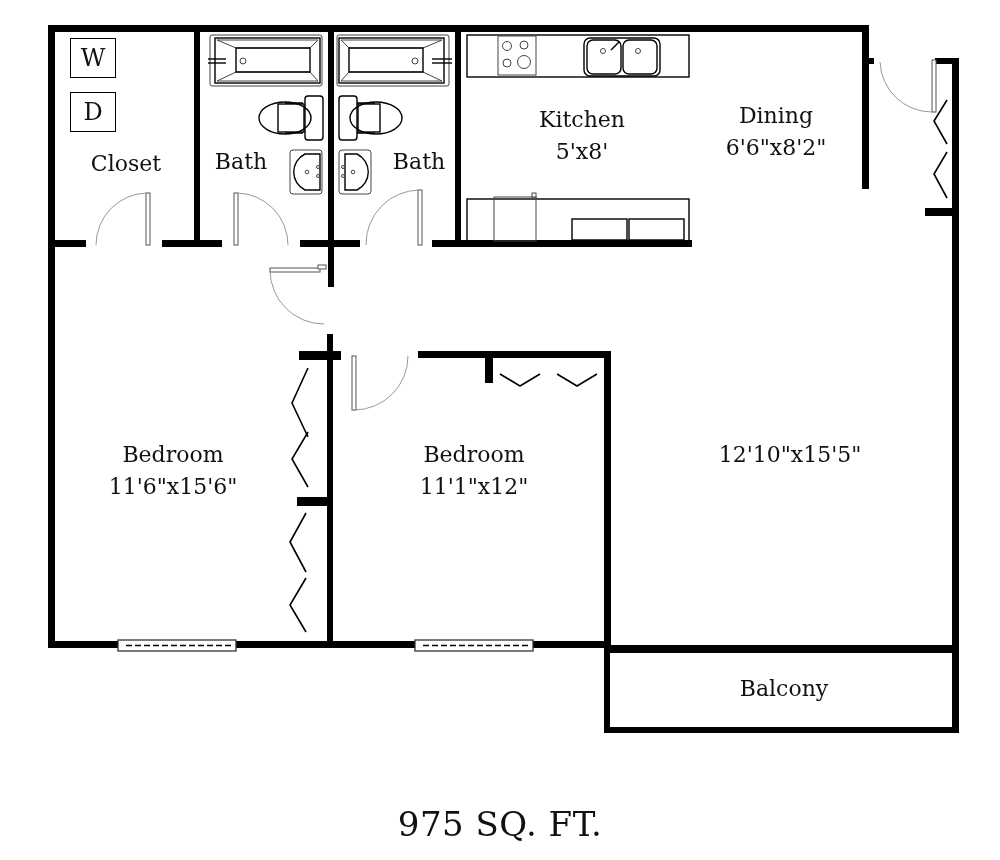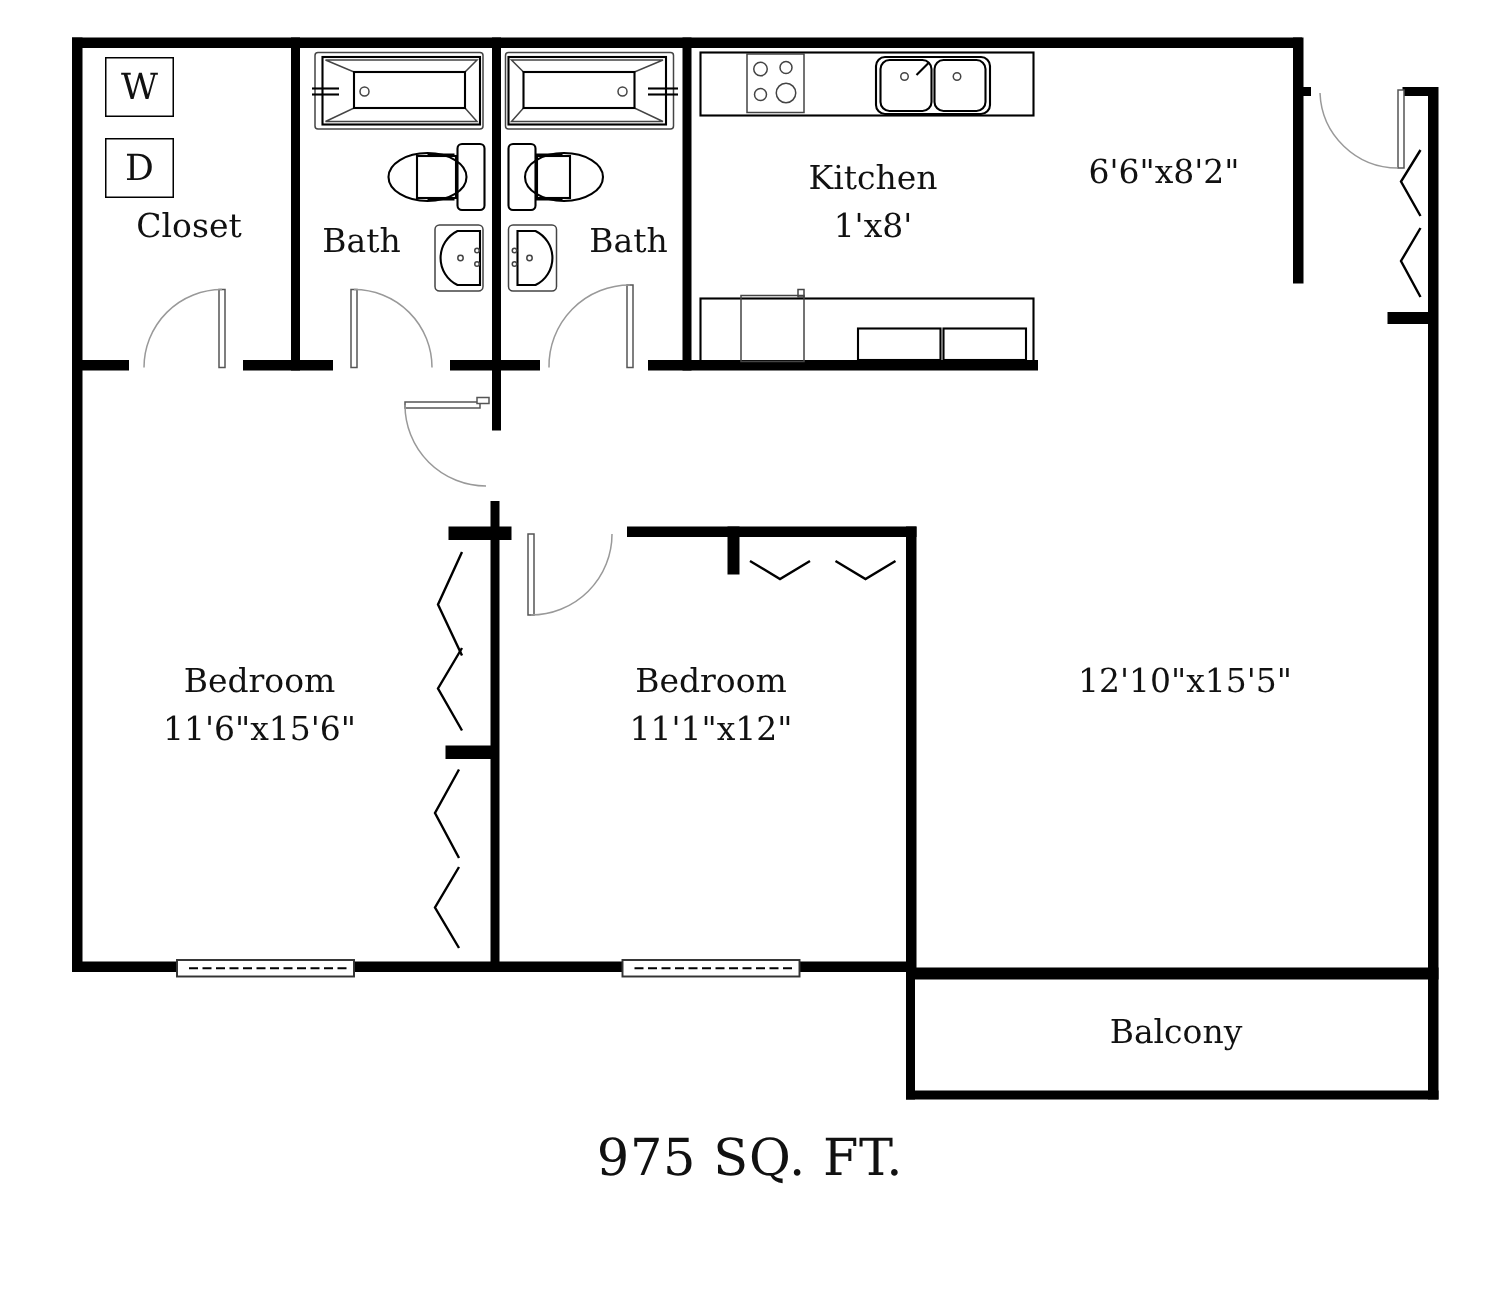--- a/index.html
+++ b/index.html
@@ -27,21 +27,21 @@
     .wd-box {
       position: absolute;
       width: 46px; height: 40px;
       border: 1.5px solid #000;
       box-sizing: border-box;
       font-family: "DejaVu Serif", "Liberation Serif", serif;
       font-size: 24px; line-height: 38px; text-align: center; color: #111;
       background: #fff;
     }
     .footer {
-      position: absolute; left: 0; width: 1000px; top: 752px;
+      position: absolute; left: 0; width: 1000px; top: 804px;
       text-align: center;
       font-family: "DejaVu Serif", "Liberation Serif", serif;
       font-size: 34px; color: #111; letter-spacing: 0.5px;
     }
   </style>
 </head>
 <body>
 
 <svg class="plan" width="1000" height="860" viewBox="0 0 1000 860" xmlns="http://www.w3.org/2000/svg">
 
@@ -193,34 +193,35 @@
     <rect class="window" x="118" y="640" width="118" height="11"></rect>
     <line class="window-dash" x1="126" y1="645.5" x2="234" y2="645.5"></line>
     <rect class="window" x="415" y="640" width="118" height="11"></rect>
     <line class="window-dash" x1="423" y1="645.5" x2="531" y2="645.5"></line>
   </g>
 </svg>
 
 <div class="wd-box" style="left:70px; top:38px;">W</div>
 <div class="wd-box" style="left:70px; top:92px;">D</div>
 
-<div class="label" style="left:126px; top:136px;text-align:center;">
+<div class="label" style="left:126px; top:148px;text-align:center;">
   <span>Closet</span>
 </div>
 <div class="label" style="left:241px; top:146px;">
   <span>Bath</span>
 </div>
 <div class="label" style="left:419px; top:146px;">
   <span>Bath</span>
 </div>
 <div class="label" style="left:582px; top:104px;">
   <span class="dim">Kitchen</span>
-  <span class="dim">1'x8'</span>
+  <span class="dim">5'x8'</span>
 </div>
 <div class="label" style="left:776px; top:100px;">
+  <span class="dim">Dining</span>
   <span class="dim">6'6"x8'2"</span>
 </div>
 <div class="label" style="left:173px; top:439px;">
   <span class="dim">Bedroom</span>
   <span class="dim">11'6"x15'6"</span>
 </div>
 <div class="label" style="left:474px; top:439px;">
   <span class="dim">Bedroom</span>
   <span class="dim">11'1"x12"</span>
 </div>

